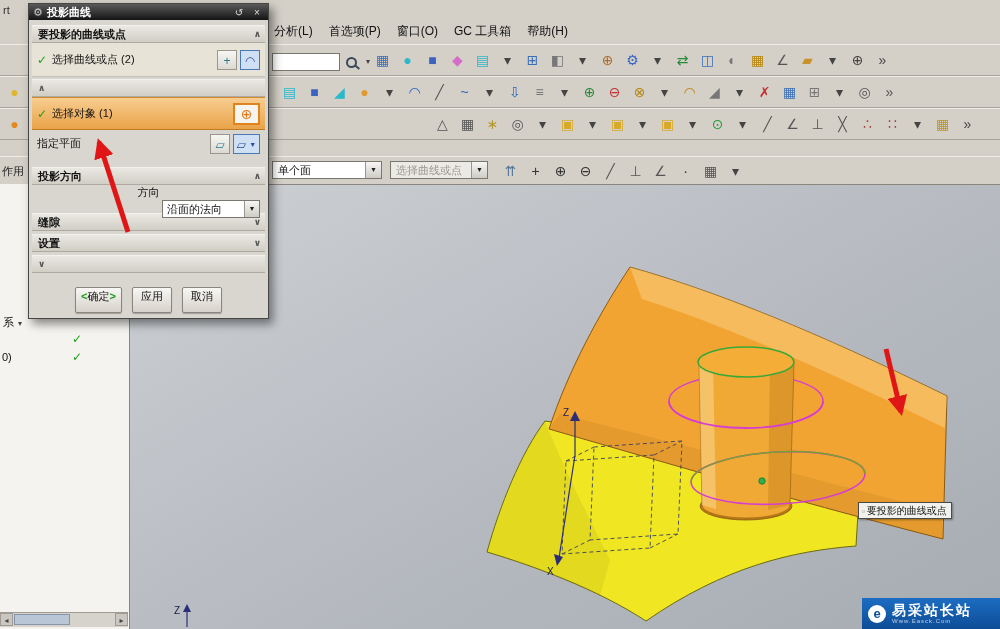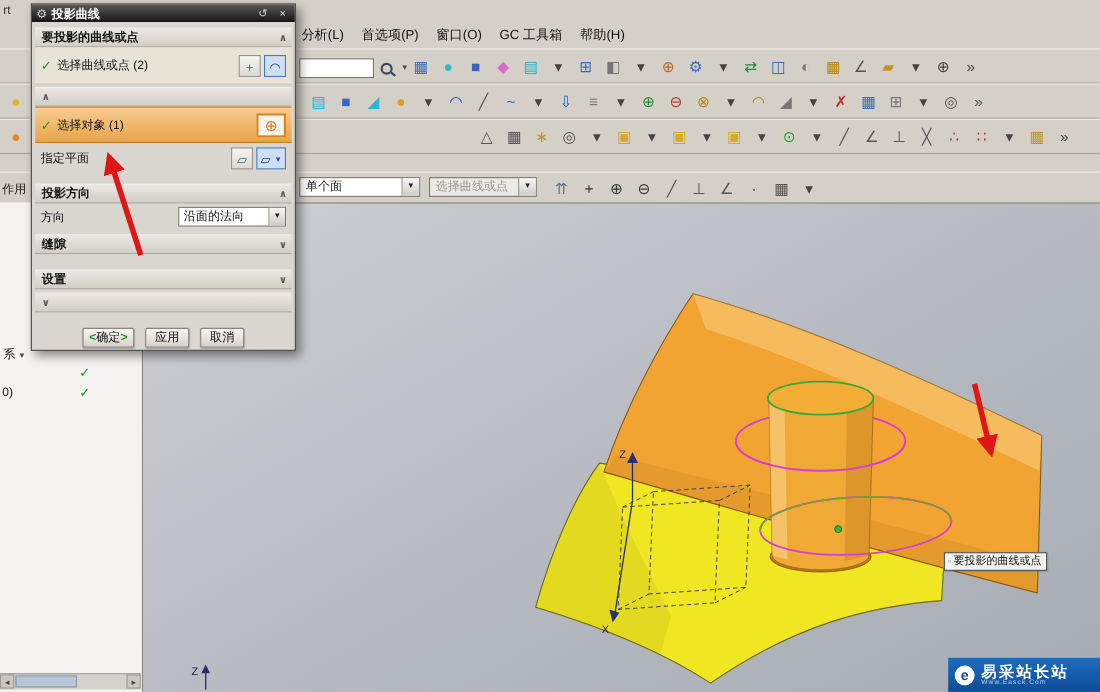--- a/index.html
+++ b/index.html
@@ -70,25 +70,25 @@
   .row-sel{height:33px;background:#e7e3d6;border-bottom:1px solid #c4c0b6;display:flex;align-items:center;padding:0 5px;gap:5px;font-size:11px;}
   .chk{color:var(--c-check-green,#17a017);font-weight:bold;font-size:12px;}
   .row-btns{margin-left:auto;display:flex;gap:3px;align-items:center;}
   .mini-btn{width:20px;height:20px;border:1px solid #9a968e;background:linear-gradient(#f7f6f3,#dcd9d2);text-align:center;line-height:20px;font-size:12px;color:#2a7a8a;box-sizing:border-box;}
   .mini-btn.hl{background:#cfe0f4;border-color:#4a7ab5;color:#2a4a8a;}
   .mini-btn.wide{width:27px;}
   .mini-btn .sdd{font-size:7px;color:#2a4aa5;vertical-align:2px;}
   .row-obj{height:31px;background:linear-gradient(#f7cd90,#eaa348);border-top:1px solid #d28a30;border-bottom:1px solid #c07c24;display:flex;align-items:center;padding:0 5px;gap:5px;font-size:11px;}
   .obj-btn{margin-left:auto;width:27px;height:22px;background:#f6f4ee;border:2px solid var(--c-highlight-orange,#e0821e);text-align:center;line-height:19px;font-size:14px;color:#e07818;box-sizing:border-box;}
   .row-plane{height:27px;display:flex;align-items:center;padding:0 5px;gap:5px;font-size:11px;}
-  .row-dir{height:24px;display:flex;align-items:center;padding:0 5px;font-size:11px;}
+  .row-dir{height:24px;display:flex;align-items:center;padding:0 5px;font-size:11px;flex-direction:column;}
   .dir-combo{margin-left:auto;width:98px;height:18px;position:relative;background:#fff;border:1px solid #7a7670;line-height:16px;padding:0 16px 0 4px;box-sizing:border-box;font-size:11px;}
   .dir-combo .arw{position:absolute;right:0;top:0;width:14px;height:16px;background:linear-gradient(#f6f6f4,#cfccc5);border-left:1px solid #9a968e;text-align:center;font-size:7px;line-height:16px;color:#222;}
   .dlg-footer{display:flex;justify-content:center;gap:10px;margin-top:14px;}
-  .dlg-button{min-width:40px;height:18px;line-height:16px;text-align:center;background:linear-gradient(#f8f7f4,#d6d2ca);border:1px solid #8a867e;border-radius:2px;font-size:11px;padding:0 5px;box-shadow:0 1px 1px rgba(0,0,0,.25);box-sizing:border-box;cursor:default;}
+  .dlg-button{min-width:40px;height:26px;line-height:16px;text-align:center;background:linear-gradient(#f8f7f4,#d6d2ca);border:1px solid #8a867e;border-radius:2px;font-size:11px;padding:0 5px;box-shadow:0 1px 1px rgba(0,0,0,.25);box-sizing:border-box;cursor:default;}
   .grn{color:#1a9a1a;font-weight:bold;}
 
   svg.arrows{position:absolute;left:0;top:0;width:1000px;height:629px;z-index:30;pointer-events:none;}
 </style>
 </head>
 <body>
 
 <div id="app">
 
   <div class="topbar">
@@ -269,21 +269,21 @@
         <span class="dir-combo">
           <span>沿面的法向</span>
           <span class="arw">▼</span>
         </span>
       </div>
 
       <div class="sec-head" style="margin-top:4px">
         <span class="txt">缝隙</span>
         <span class="chev">∨</span>
       </div>
-      <div class="sec-head" style="margin-top:14px">
+      <div class="sec-head" style="margin-top:3px">
         <span class="txt">设置</span>
         <span class="chev">∨</span>
       </div>
       <div class="sec-head" style="margin-top:3px">
         <span class="chev">∨</span>
       </div>
 
       <div class="dlg-footer">
         <span class="dlg-button"><span class="grn">&lt;</span><span>确定</span><span class="grn">&gt;</span></span>
         <span class="dlg-button">应用</span>

